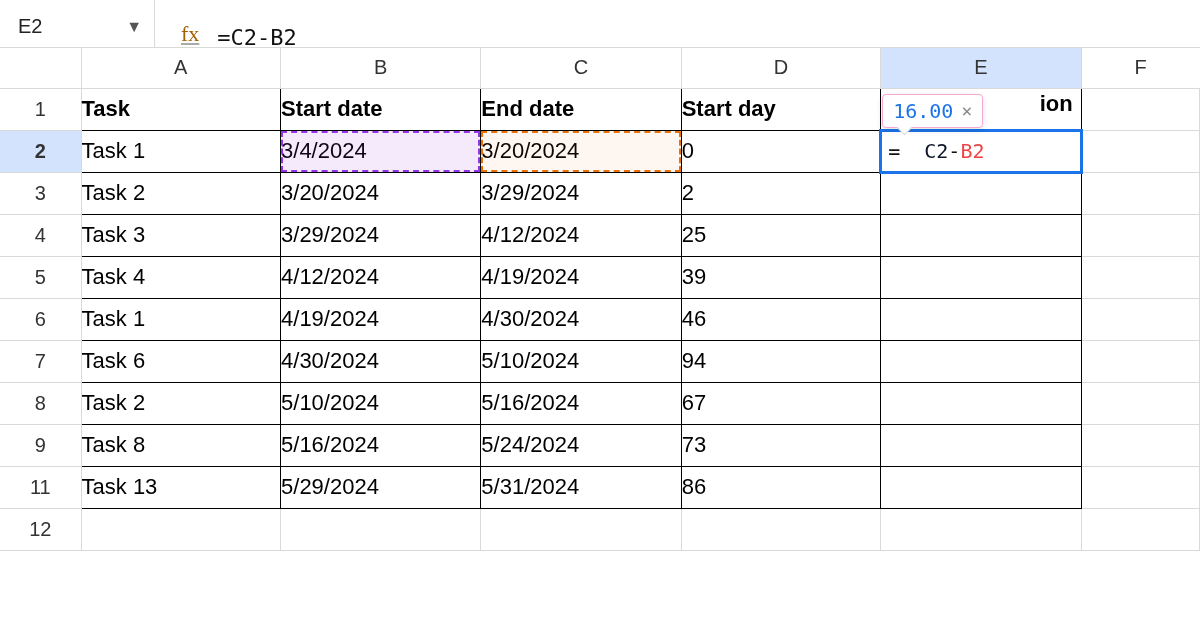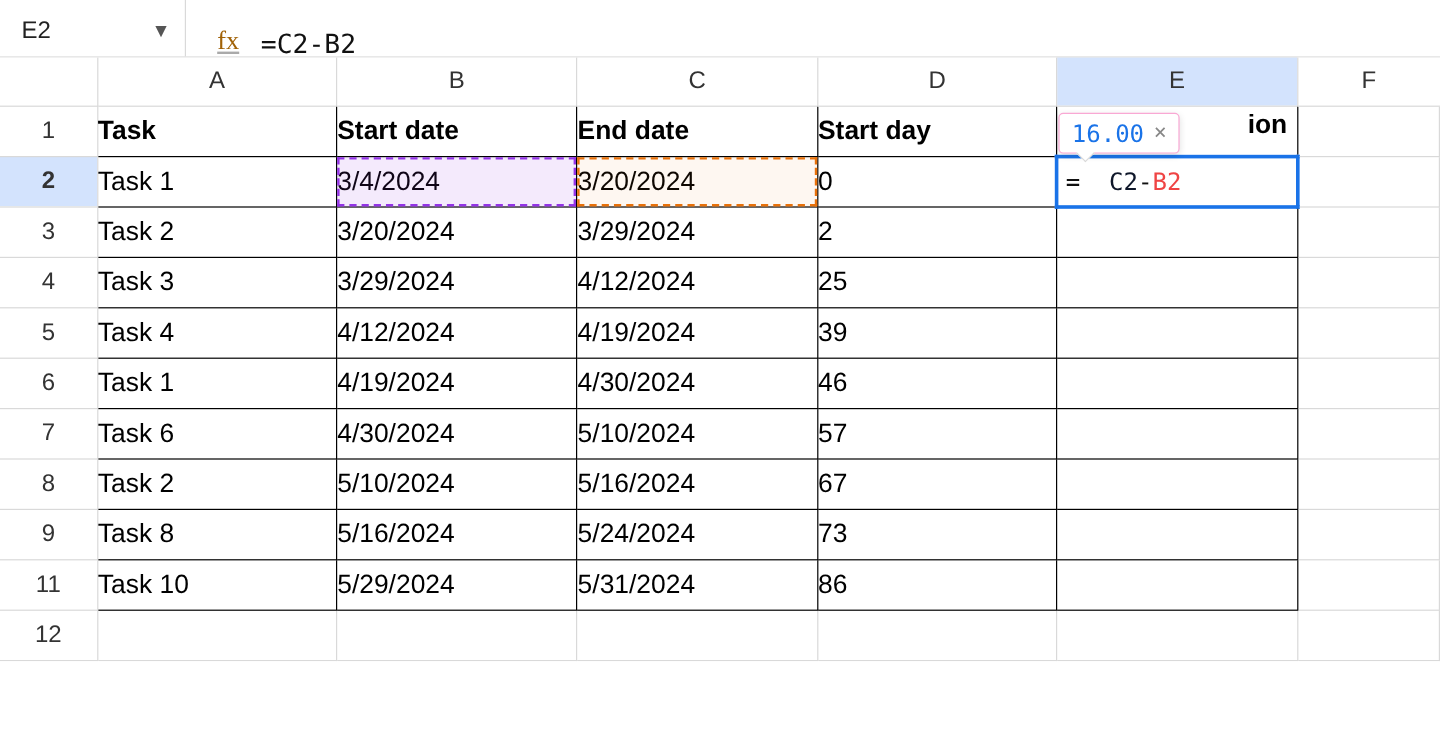--- a/index.html
+++ b/index.html
@@ -312,21 +312,21 @@
     <td class="cell center">4/30/2024</td>
     <td class="cell center">46</td>
     <td class="cell"></td>
     <td class="cell softborder"></td>
   </tr>
   <tr class="data-row">
     <td class="row-head">7</td>
     <td class="cell left">Task 6</td>
     <td class="cell center">4/30/2024</td>
     <td class="cell center">5/10/2024</td>
-    <td class="cell center">57</td>
+    <td class="cell center">94</td>
     <td class="cell"></td>
     <td class="cell softborder"></td>
   </tr>
   <tr class="data-row">
     <td class="row-head">8</td>
     <td class="cell left">Task 2</td>
     <td class="cell center">5/10/2024</td>
     <td class="cell center">5/16/2024</td>
     <td class="cell center">67</td>
     <td class="cell"></td>
@@ -336,21 +336,21 @@
     <td class="row-head">9</td>
     <td class="cell left">Task 8</td>
     <td class="cell center">5/16/2024</td>
     <td class="cell center">5/24/2024</td>
     <td class="cell center">73</td>
     <td class="cell"></td>
     <td class="cell softborder"></td>
   </tr>
   <tr class="data-row">
     <td class="row-head">11</td>
-    <td class="cell left">Task 10</td>
+    <td class="cell left">Task 13</td>
     <td class="cell center">5/29/2024</td>
     <td class="cell center">5/31/2024</td>
     <td class="cell center">86</td>
     <td class="cell"></td>
     <td class="cell softborder"></td>
   </tr>
 
   <tr class="data-row">
     <td class="row-head">12</td>
     <td class="cell softborder"></td>

